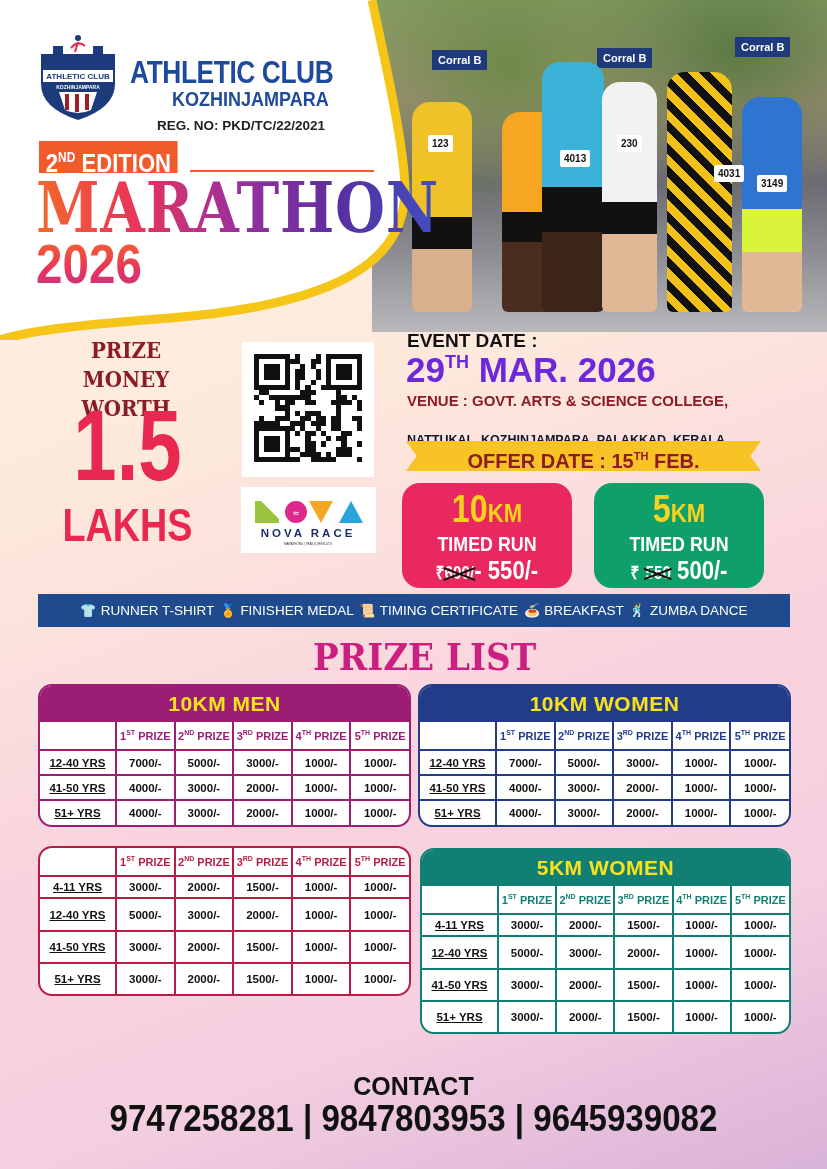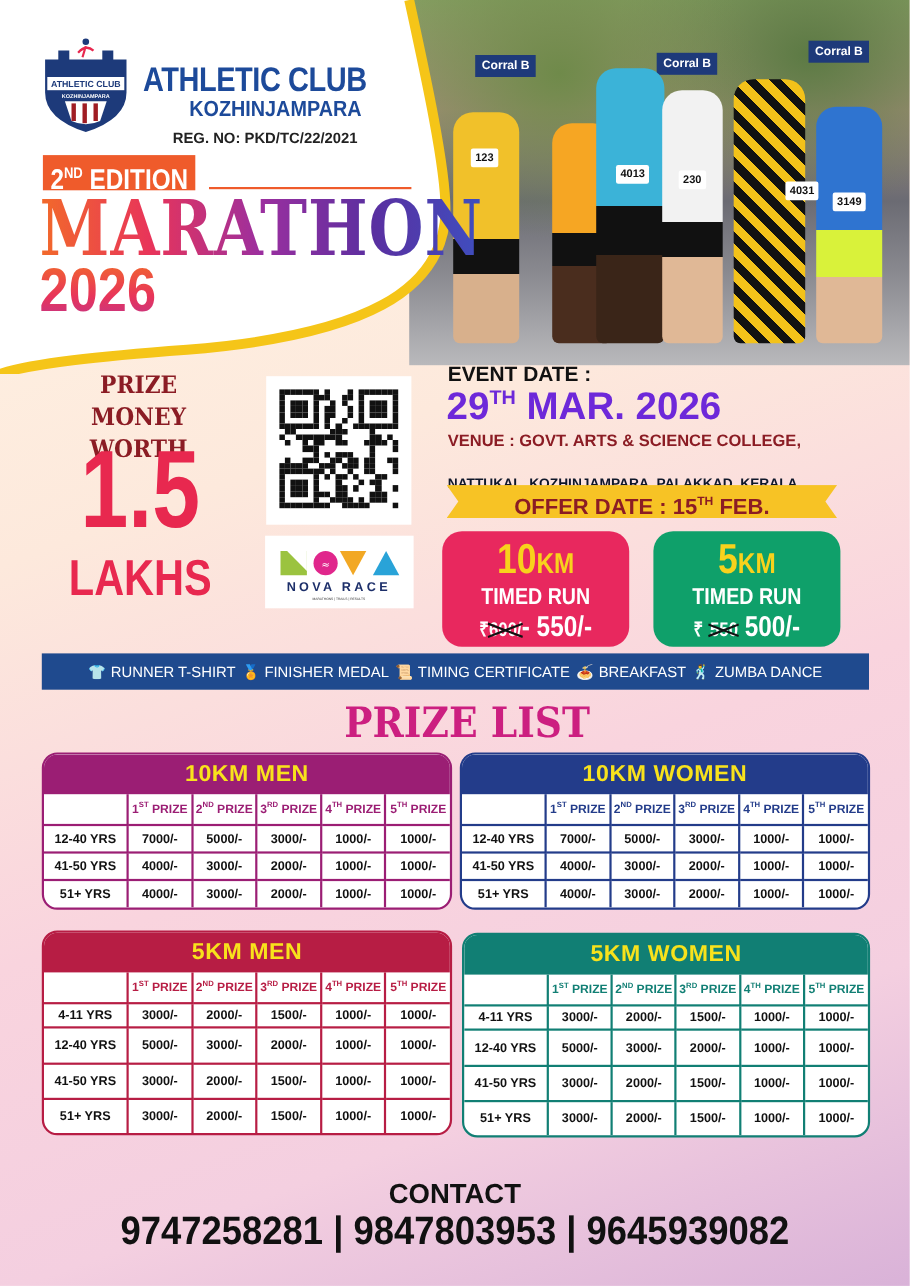--- a/index.html
+++ b/index.html
@@ -80,21 +80,21 @@
   .perk { display: flex; align-items: center; gap: 4px; }
   .perk .ico { font-size: 13px; }
   .prize-list-title { position: absolute; left: 313px; top: 634px; color: #cc1f80; font: bold 38px "DejaVu Serif", serif; transform: scaleX(0.9); transform-origin: left; white-space: nowrap; }
   .ptable { position: absolute; border-radius: 14px; overflow: hidden; border: 2px solid var(--c); background: #fff; }
   .ptable .head { background: var(--c); color: #f8e21c; text-align: center; font: bold 21px "Liberation Sans", sans-serif; height: 36px; line-height: 36px; letter-spacing: 0.5px; }
   .ptable table { width: 100%; border-collapse: collapse; table-layout: fixed; }
   .ptable td, .ptable th { border: 2px solid var(--c); text-align: center; font: bold 11.5px "Liberation Sans", sans-serif; color: #111; padding: 0 2px; white-space: nowrap;}
   .ptable th { color: var(--c); font-size: 11px; }
   .ptable th sup { font-size: 7px; }
   .ptable td:first-child, .ptable th:first-child { width: 76px; }
-  .ptable tr td:first-child, .ptable tr th:first-child { border-left: none; }
+  .ptable tr td:first-child, .ptable tr th:first-child { border-left: none; text-decoration: underline; }
   .ptable tr td:last-child, .ptable tr th:last-child { border-right: none; }
   .ptable tr:last-child td { border-bottom: none; }
   .ptable tr:first-child th { border-top: none; }
   .m10 { --c: #9b1e74; left: 38px; top: 684px; width: 373px; }
   .w10 { --c: #233c8a; left: 418px; top: 684px; width: 373px; }
   .m5 { --c: #b71d44; left: 38px; top: 846px; width: 373px; }
   .w5 { --c: #117f74; left: 420px; top: 848px; width: 371px; }
   .contact-title { position: absolute; left: 0; width: 827px; top: 1072px; text-align: center; font: bold 25px "Liberation Sans", sans-serif; color: #111; }
   .contact-phones { position: absolute; left: 0; width: 827px; top: 1098px; text-align: center; font: bold 36px "Liberation Sans", sans-serif; color: #111; transform: scaleX(0.92); }
 </style>
@@ -106,21 +106,21 @@
   <div class="corral" style="left:225px;top:48px;">Corral B</div>
   <div class="corral" style="left:363px;top:37px;">Corral B</div>
   <div class="runner" style="left:40px;width:60px;height:210px;background:linear-gradient(#f1c12a 0 55%, #111 55% 70%, #d8b08c 70%);"></div>
   <div class="runner" style="left:130px;width:55px;height:200px;background:linear-gradient(#f6a623 0 50%, #111 50% 65%, #4a2d1e 65%);"></div>
   <div class="runner" style="left:170px;width:62px;height:250px;background:linear-gradient(#3bb3d8 0 50%, #111 50% 68%, #3a2518 68%);"></div>
   <div class="runner" style="left:230px;width:55px;height:230px;background:linear-gradient(#f2f2f2 0 52%, #111 52% 66%, #e0b896 66%);"></div>
   <div class="runner" style="left:295px;width:65px;height:240px;background:repeating-linear-gradient(45deg,#111 0 8px,#f3c21a 8px 16px);"></div>
   <div class="runner" style="left:370px;width:60px;height:215px;background:linear-gradient(#2f74d0 0 52%, #d9f23a 52% 72%, #e0b896 72%);"></div>
   <div class="bib" style="left:56px;top:135px;">123</div>
   <div class="bib" style="left:188px;top:150px;">4013</div>
-  <div class="bib" style="left:245px;top:135px;margin-top:20px;">230</div>
+  <div class="bib" style="left:245px;top:135px;">230</div>
   <div class="bib" style="left:315px;top:165px;margin-left:27px;">4031</div>
   <div class="bib" style="left:385px;top:175px;">3149</div>
 </div>
 
 <svg style="position:absolute;left:0;top:0;" width="827" height="340">
   <path d="M0,0 L372,0 C385,60 405,150 405,190 C405,265 330,305 170,318 C90,324 30,330 0,340 Z" fill="#ffffff"></path>
   <path d="M372,0 C385,60 405,150 405,190 C405,265 330,305 170,318 C90,324 30,330 0,340" fill="none" stroke="#f5c518" stroke-width="9"></path>
 </svg>
 
 <svg class="logo-badge" viewBox="0 0 90 90">
@@ -726,21 +726,20 @@
           <td>4000/-</td>
           <td>3000/-</td>
           <td>2000/-</td>
           <td>1000/-</td>
           <td>1000/-</td>
         </tr>
       </tbody>
     </table>
   </div>
 <div class="ptable m5">
-    <div class="head">5KM MEN</div>
     <table>
       <tbody>
         <tr style="height:28px">
           <th></th>
           <th>1<sup>ST</sup> PRIZE</th>
           <th>2<sup>ND</sup> PRIZE</th>
           <th>3<sup>RD</sup> PRIZE</th>
           <th>4<sup>TH</sup> PRIZE</th>
           <th>5<sup>TH</sup> PRIZE</th>
         </tr>

